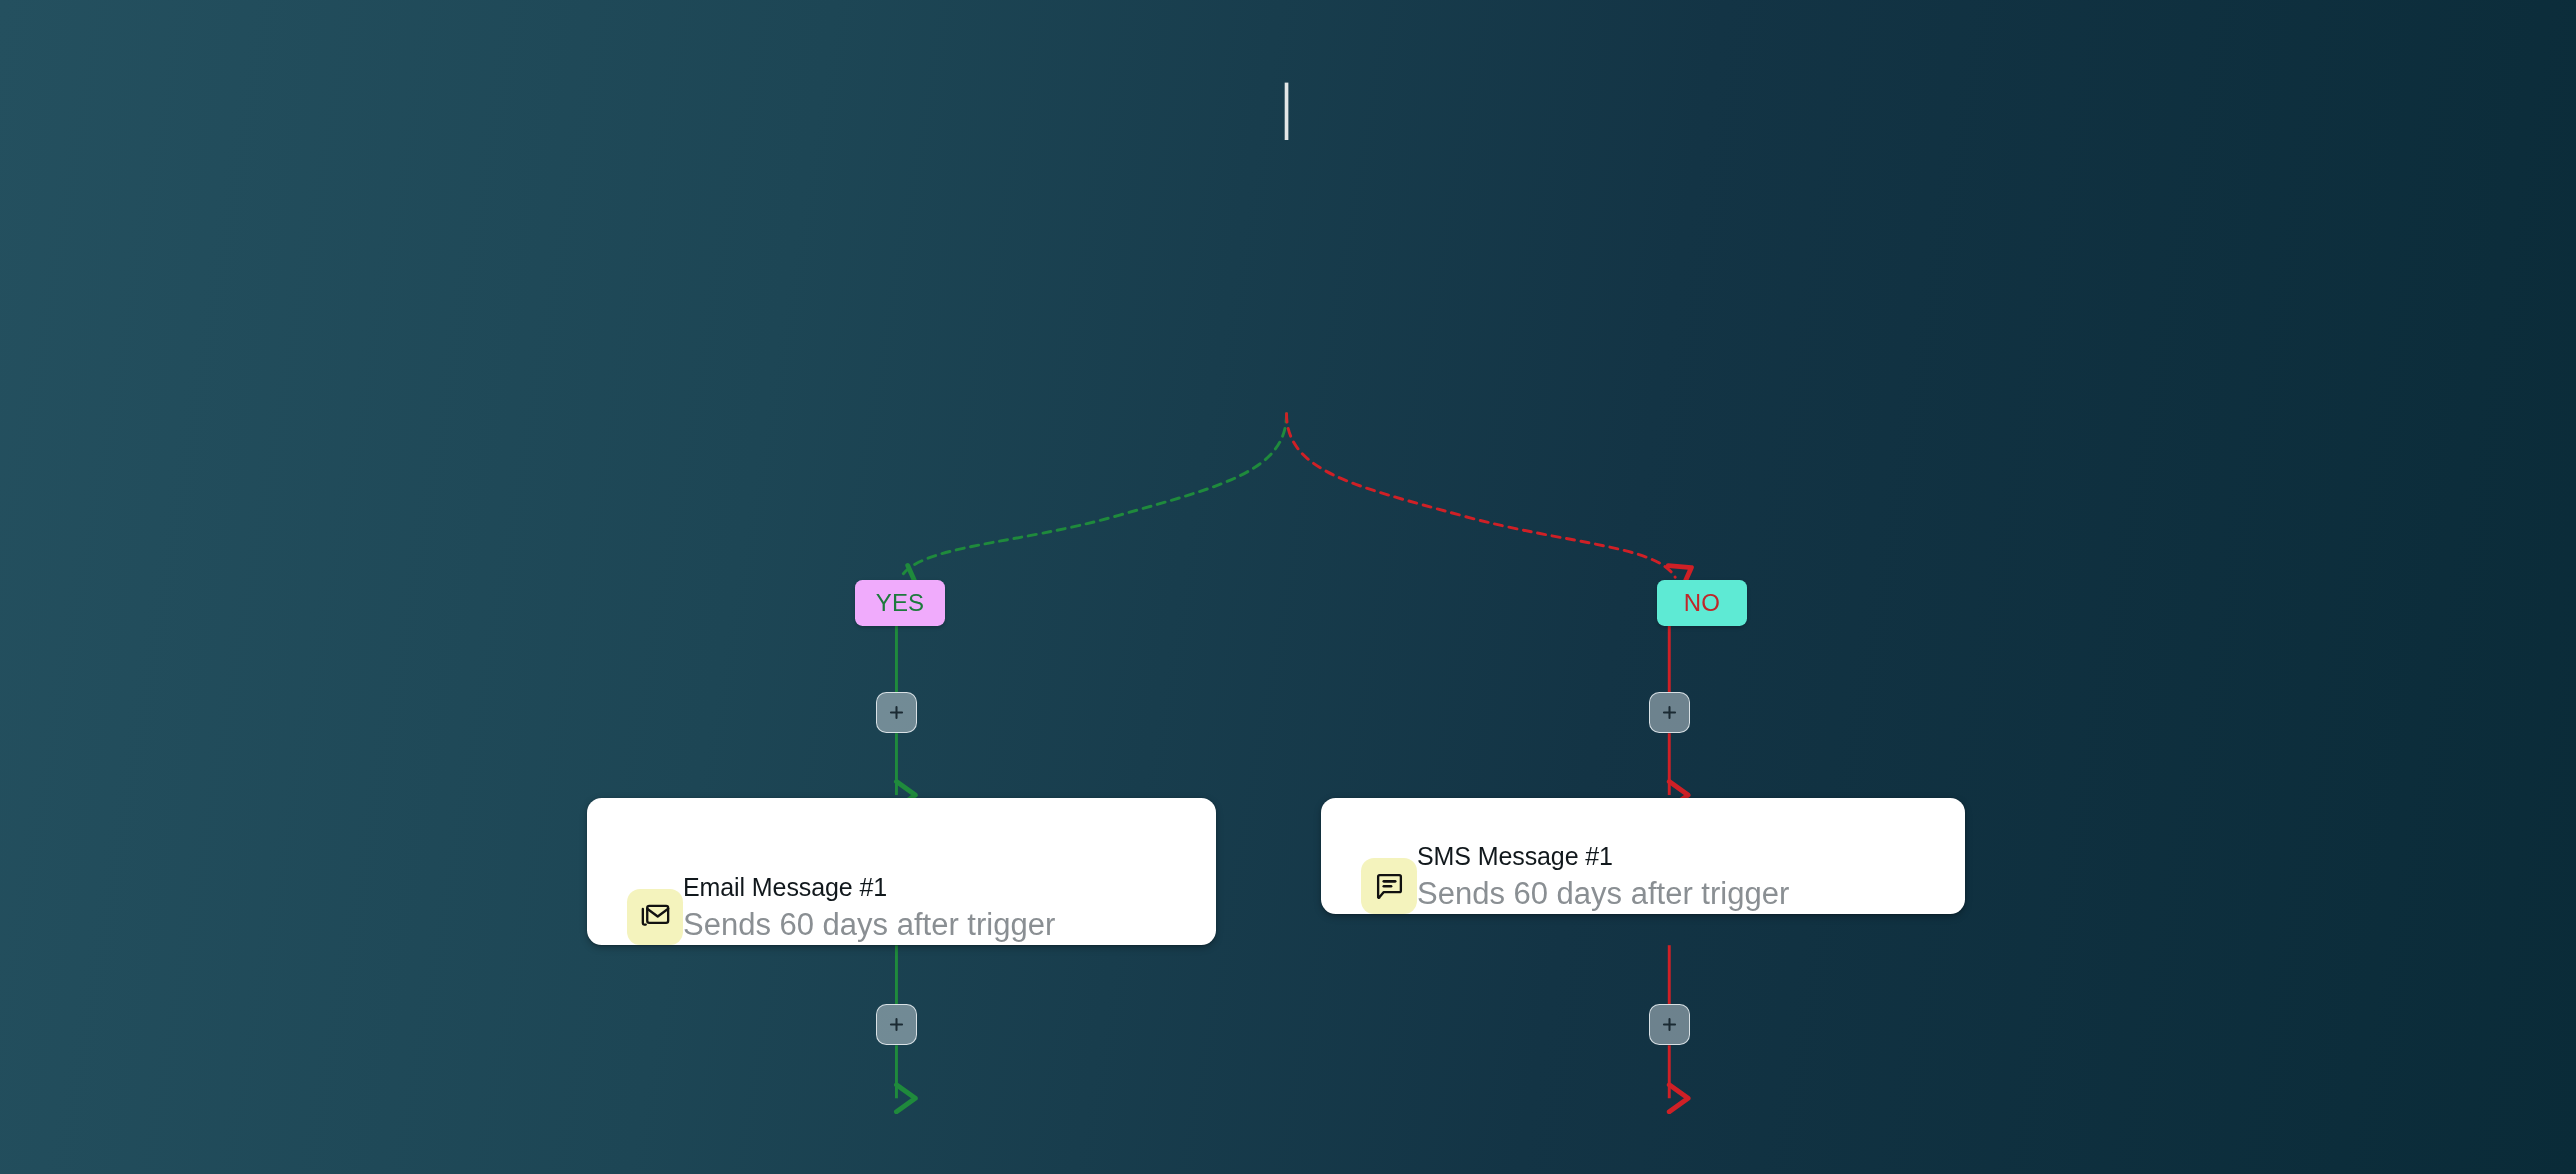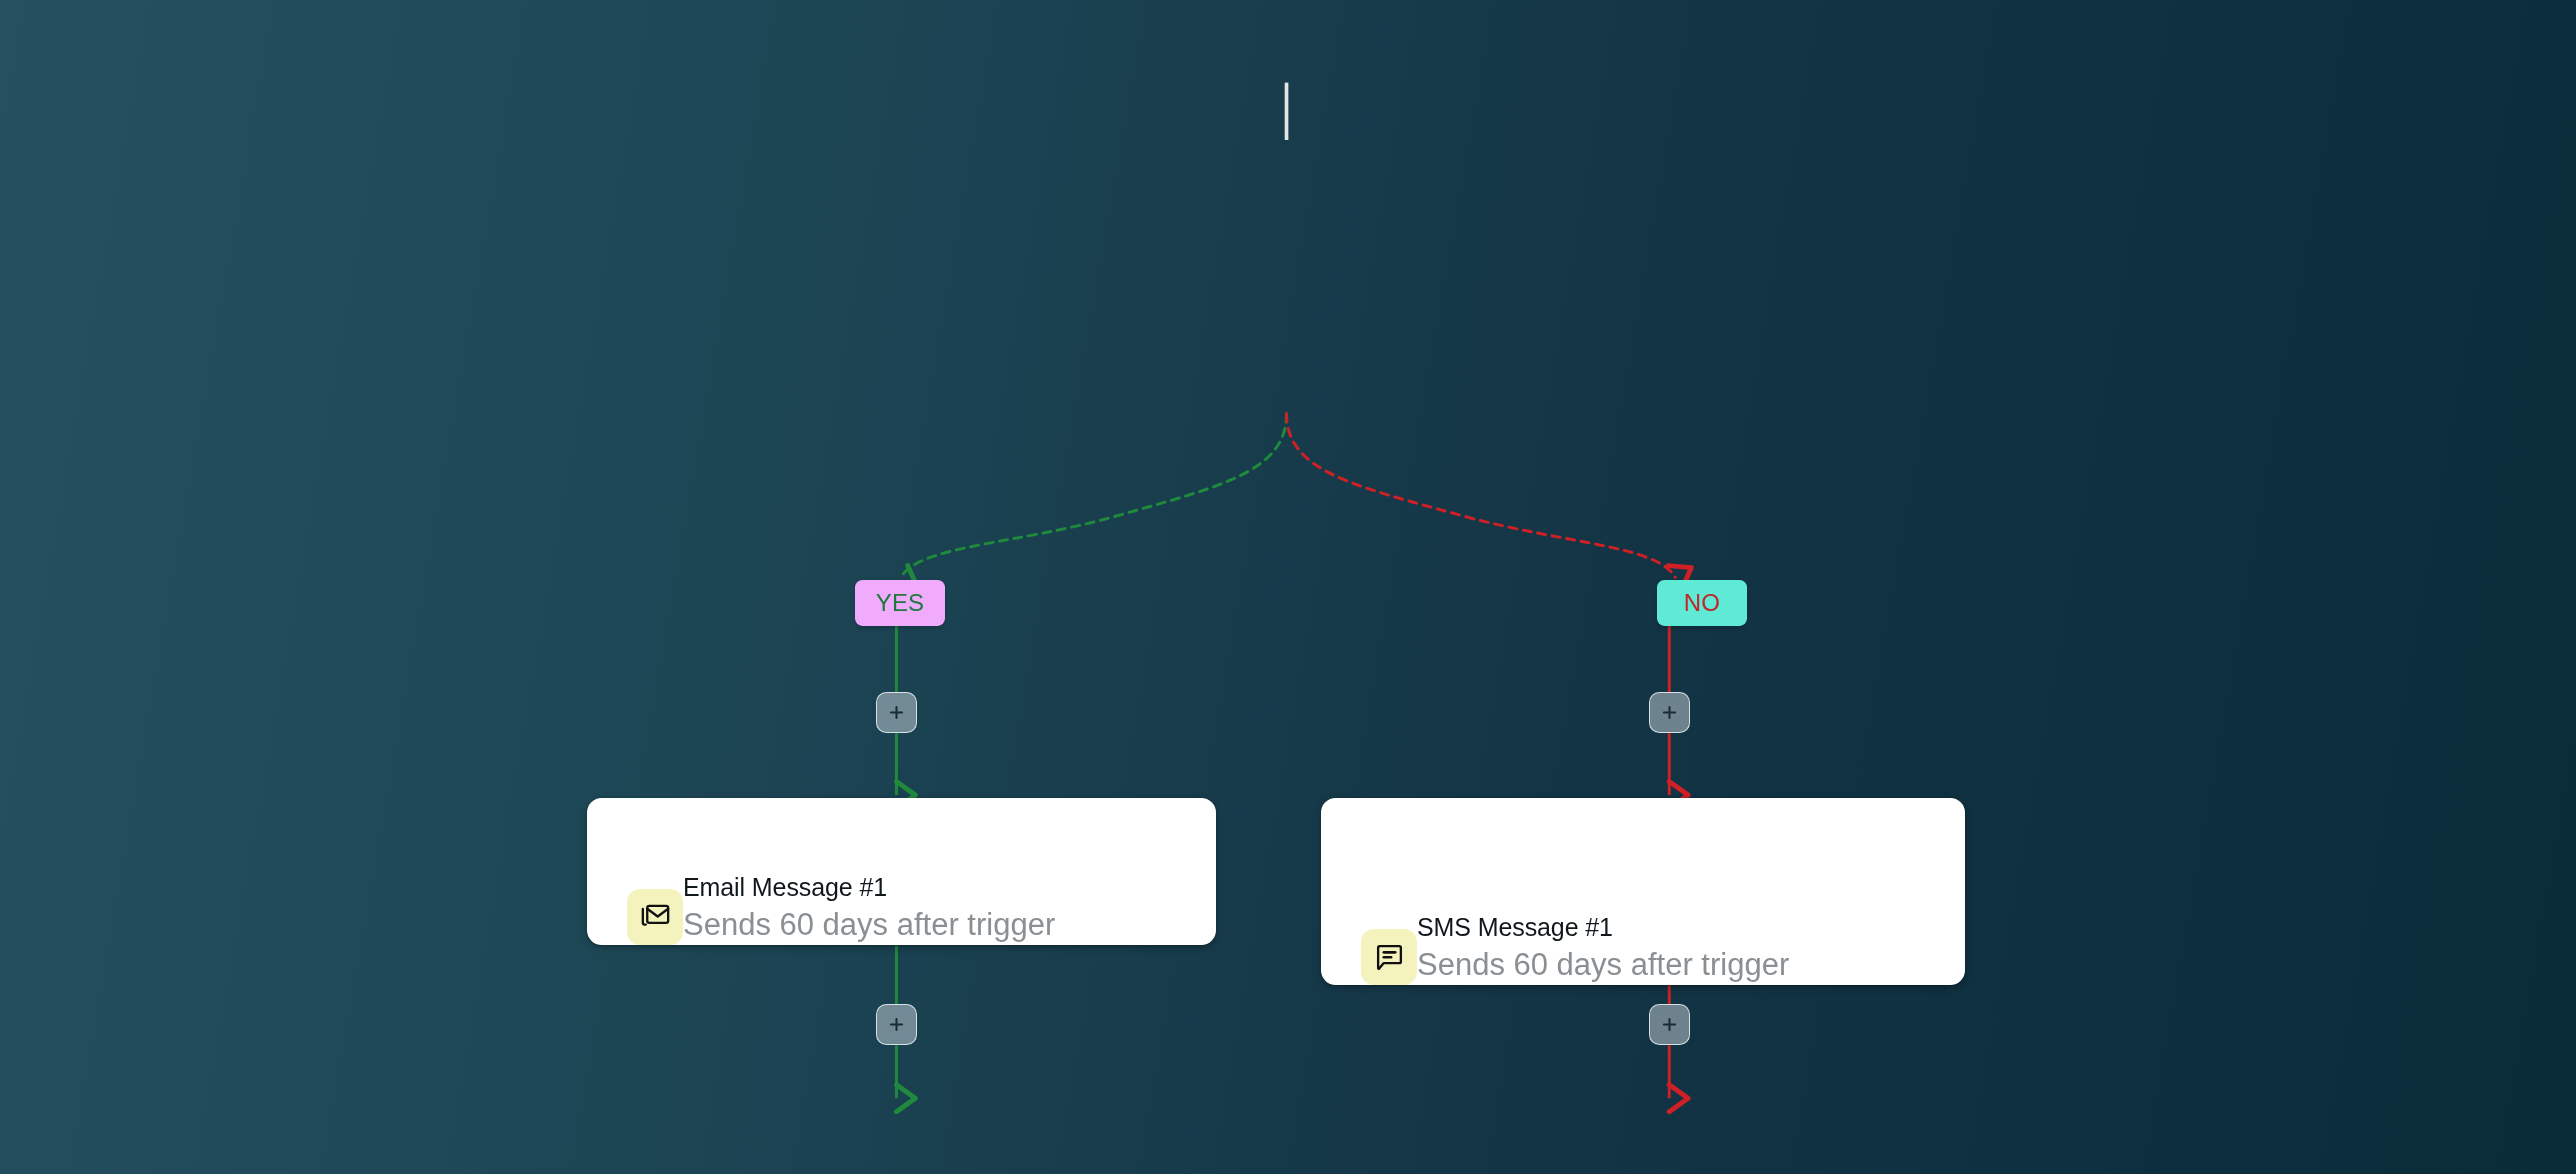--- a/index.html
+++ b/index.html
@@ -103,21 +103,21 @@
   #email-node {
     left: 587px;
     top: 798px;
     width: 629px;
     height: 147px;
   }
   #sms-node {
     left: 1321px;
     top: 798px;
     width: 644px;
-    height: 187px;
+    height: 116px;
   }
   .msg-texts { display: flex; flex-direction: column; justify-content: center; }
   .msg-title {
     font-size: 25px;
     color: #11181c;
     line-height: 1.33;
     letter-spacing: -0.1px;
     white-space: nowrap;
   }
   .msg-sub {

